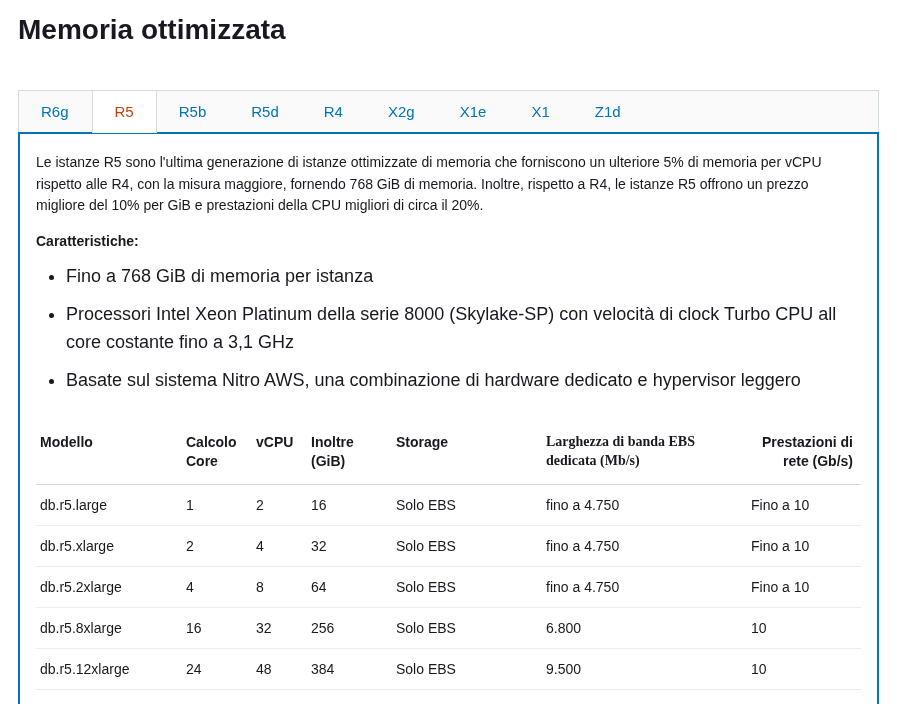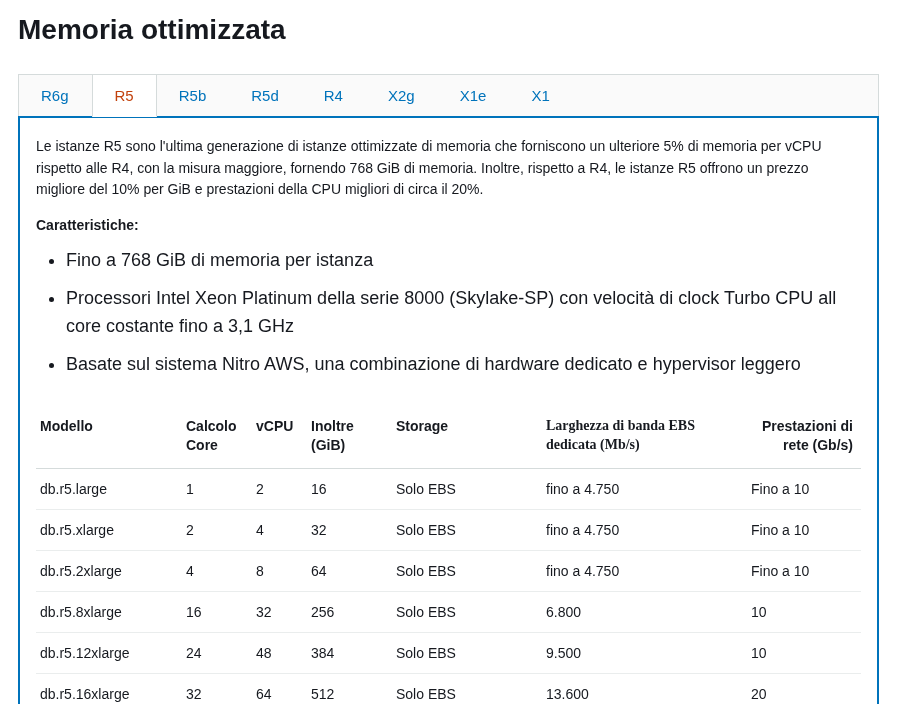--- a/index.html
+++ b/index.html
@@ -7,21 +7,21 @@
       font-family: "Amazon Ember", "Helvetica Neue", Arial, sans-serif;
       color: #16191f;
       background: #fff;
       padding: 0 18px 18px 18px;
       width: 897px;
     }
     h1 {
       font-size: 28px;
       font-weight: 700;
       color: #16191f;
-      margin: 14px 0 28px 0;
+      margin: 14px 0 44px 0;
     }
     .tabs {
       display: flex;
       border: 1px solid #d5dbdb;
       border-bottom: none;
     }
     .tab {
       padding: 12px 22px;
       color: #0073bb;
       font-size: 15px;
@@ -104,20 +104,21 @@
 
 <div class="tabs" id="tabs-bar">
     <div class="tab">R6g</div>
     <div class="tab active">R5</div>
     <div class="tab">R5b</div>
     <div class="tab">R5d</div>
     <div class="tab">R4</div>
     <div class="tab">X2g</div>
     <div class="tab">X1e</div>
     <div class="tab">X1</div>
+    <div class="tab">Z1d</div>
     <div class="tabs-spacer"></div>
   </div>
 
 <div class="panel">
   <p class="desc">Le istanze R5 sono l'ultima generazione di istanze ottimizzate di memoria che forniscono un ulteriore 5% di memoria per vCPU rispetto alle R4, con la misura maggiore, fornendo 768 GiB di memoria. Inoltre, rispetto a R4, le istanze R5 offrono un prezzo migliore del 10% per GiB e prestazioni della CPU migliori di circa il 20%.</p>
   <p class="feat-title">Caratteristiche:</p>
   <ul class="features" id="features-list">
       <li>Fino a 768 GiB di memoria per istanza</li>
       <li>Processori Intel Xeon Platinum della serie 8000 (Skylake-SP) con velocità di clock Turbo CPU all core costante fino a 3,1 GHz</li>
       <li>Basate sul sistema Nitro AWS, una combinazione di hardware dedicato e hypervisor leggero</li>

